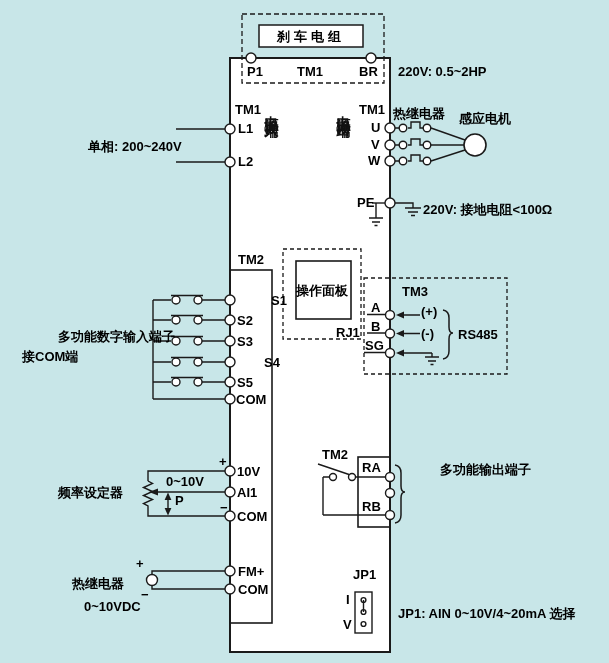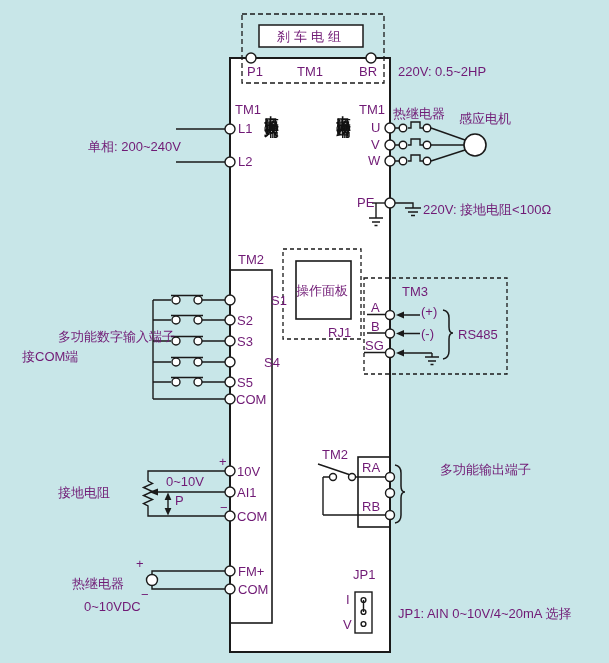--- a/index.html
+++ b/index.html
@@ -1,19 +1,19 @@
 <!DOCTYPE html>
 <html><head>
 <meta charset="utf-8">
 <style>
   html,body{margin:0;padding:0;}
   body{width:609px;height:663px;background:#c8e6e8;font-family:"Liberation Sans","DejaVu Sans",sans-serif;}
   #stage{position:relative;width:609px;height:663px;overflow:hidden;}
   #wires{position:absolute;left:0;top:0;}
-  .t{position:absolute;font-size:13px;font-weight:normal;color:#701a75;white-space:nowrap;line-height:1;}
+  .t{position:absolute;font-size:13px;font-weight:bold;color:#000000;white-space:nowrap;line-height:1;}
   .vt{position:absolute;writing-mode:vertical-rl;text-orientation:upright;font-size:14px;font-weight:bold;color:#111;letter-spacing:2px;line-height:1;}
   .ctr{text-align:center;}
 </style>
 </head>
 <body>
 
 <div id="stage">
 
 <svg id="wires" width="609" height="663" viewBox="0 0 609 663">
   <g stroke="#1a1a1a" fill="none" stroke-width="1.4">
@@ -194,21 +194,21 @@
 <div class="t" style="left:237px;top:294px;margin-left:34px;">S1</div>
 <div class="t" style="left:237px;top:314px;">S2</div>
 <div class="t" style="left:237px;top:335px;">S3</div>
 <div class="t" style="left:237px;top:356px;margin-left:27px;">S4</div>
 <div class="t" style="left:237px;top:376px;">S5</div>
 <div class="t" style="left:236px;top:393px;">COM</div>
 <div class="t" style="left:22px;top:330px;margin-left:36px;">多功能数字输入端子</div>
 <div class="t" style="left:22px;top:350px;">接COM端</div>
 
 <div class="t ctr" style="left:296px;top:284px;width:45px;">操作面板</div>
-<div class="t" style="left:328px;top:326px;">RJ1</div>
+<div class="t" style="left:336px;top:326px;">RJ1</div>
 
 <div class="t" style="left:402px;top:285px;">TM3</div>
 <div class="t" style="left:371px;top:301px;">A</div>
 <div class="t" style="left:371px;top:320px;">B</div>
 <div class="t" style="left:365px;top:339px;">SG</div>
 <div class="t" style="left:421px;top:305px;">(+)</div>
 <div class="t" style="left:421px;top:327px;">(-)</div>
 <div class="t" style="left:458px;top:328px;">RS485</div>
 
 <div class="t" style="left:322px;top:448px;">TM2</div>
@@ -216,21 +216,21 @@
 <div class="t" style="left:362px;top:500px;">RB</div>
 <div class="t" style="left:440px;top:463px;">多功能输出端子</div>
 
 <div class="t" style="left:219px;top:455px;">+</div>
 <div class="t" style="left:237px;top:465px;">10V</div>
 <div class="t" style="left:237px;top:486px;">AI1</div>
 <div class="t" style="left:220px;top:501px;">−</div>
 <div class="t" style="left:237px;top:510px;">COM</div>
 <div class="t" style="left:166px;top:475px;">0~10V</div>
 <div class="t" style="left:175px;top:494px;">P</div>
-<div class="t" style="left:58px;top:486px;">接地电阻</div>
+<div class="t" style="left:58px;top:486px;">频率设定器</div>
 
 <div class="t" style="left:136px;top:557px;">+</div>
 <div class="t" style="left:72px;top:577px;">热继电器</div>
 <div class="t" style="left:141px;top:588px;">−</div>
 <div class="t" style="left:84px;top:600px;">0~10VDC</div>
 <div class="t" style="left:238px;top:565px;">FM+</div>
 <div class="t" style="left:238px;top:583px;">COM</div>
 
 <div class="t" style="left:353px;top:568px;">JP1</div>
 <div class="t" style="left:346px;top:593px;">I</div>

